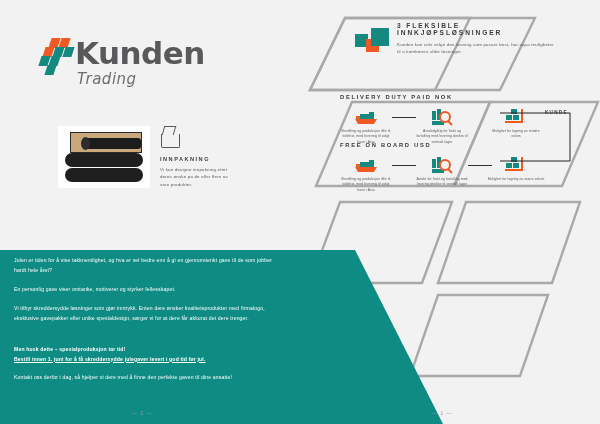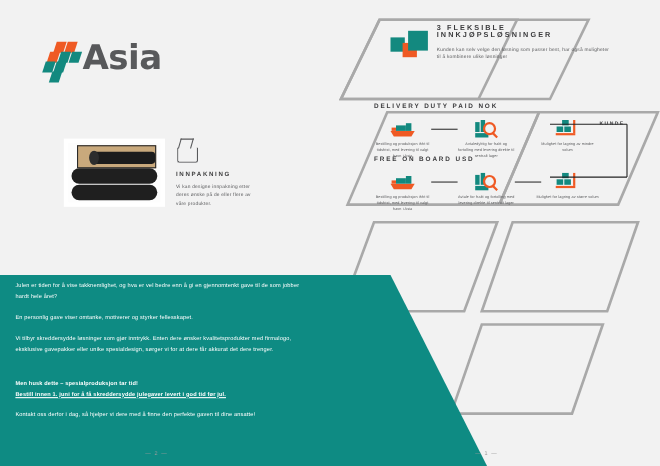--- a/index.html
+++ b/index.html
@@ -121,21 +121,22 @@
       <div class="lp" style="left:10px;top:0px;background:#ef5a24;"></div>
       <div class="lp" style="left:20px;top:0px;background:#ef5a24;"></div>
       <div class="lp" style="left:4px;top:9px;background:#ef5a24;"></div>
       <div class="lp" style="left:14px;top:9px;background:#13897f;"></div>
       <div class="lp" style="left:24px;top:9px;background:#13897f;"></div>
       <div class="lp" style="left:0px;top:18px;background:#13897f;"></div>
       <div class="lp" style="left:10px;top:18px;background:#13897f;"></div>
       <div class="lp" style="left:6px;top:27px;background:#13897f;"></div>
     </div>
     <div id="logoText">
-      <span id="logoName">Asia</span>
+      <span id="logoName">Kunden</span>
+      <span id="logoSub">Trading</span>
     </div>
   </div>
 
   <div id="prodCard">
     <div id="prodPhoto">
       <div id="prodInner">
         <div id="torch"></div>
         <div id="torchHead"></div>
       </div>
       <div class="strip" style="top:23px;"></div>

